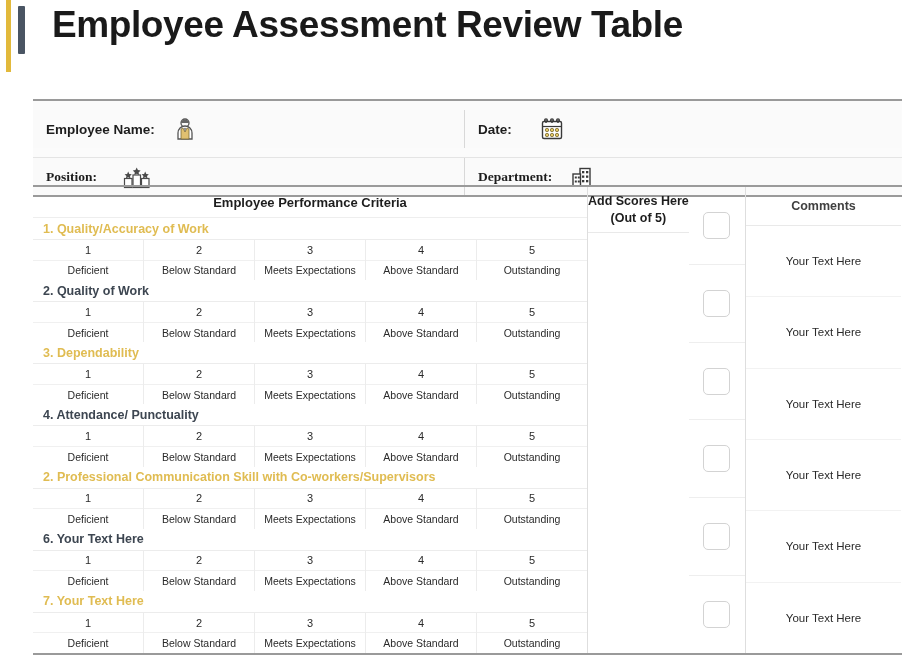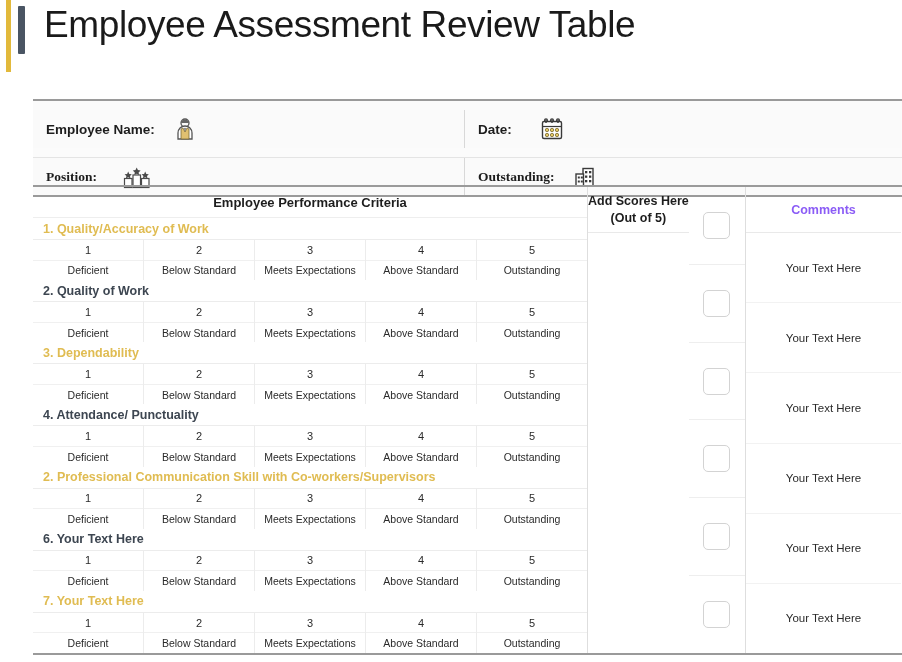--- a/index.html
+++ b/index.html
@@ -32,24 +32,24 @@
   }
   .accent-slate {
     position: absolute;
     left: 18px; top: 6px;
     width: 7px; height: 48px;
     background: #4a5563;
     border-radius: 1px;
   }
   .page-title {
     position: absolute;
-    left: 44px;
+    left: 52px;
     top: 4px;
     font-size: 37px;
-    font-weight: normal;
+    font-weight: bold;
     letter-spacing: -0.4px;
     color: #1a1a1a;
     white-space: nowrap;
   }
 
   
   .info-table {
     position: absolute;
     left: 33px;
     top: 99px;
@@ -208,27 +208,27 @@
     background: #ffffff;
   }
 
   
   .comments-col {
     width: 155px;
     display: flex;
     flex-direction: column;
   }
   .comments-head {
-    height: 46px;
+    height: 39px;
     display: flex;
     align-items: center;
     justify-content: center;
     font-size: 12.5px;
     font-weight: bold;
-    color: #8b5cf6;
+    color: #404040;
     border-bottom: 1px solid #e9e9e9;
   }
   .comments-body { flex: 1; display: flex; flex-direction: column; }
   .comment-cell {
     flex: 1;
     display: flex;
     align-items: center;
     justify-content: center;
     font-size: 11.5px;
     color: #2a2a2a;
@@ -289,21 +289,21 @@
           <rect x="1.5" y="13.5" width="7.5" height="9" fill="#fff" stroke="#4a4a4a" stroke-width="1.2"></rect>
           <rect x="10" y="10" width="7.5" height="12.5" fill="#fff" stroke="#4a4a4a" stroke-width="1.2"></rect>
           <rect x="18.5" y="13.5" width="7.5" height="9" fill="#fff" stroke="#4a4a4a" stroke-width="1.2"></rect>
           <path d="M5.2 6.6 l1.1 2.3 l2.5 0.3 l-1.8 1.8 l0.5 2.5 l-2.3 -1.2 l-2.3 1.2 l0.5 -2.5 l-1.8 -1.8 l2.5 -0.3z" fill="#4a4a4a"></path>
           <path d="M13.7 2.6 l1.2 2.5 l2.7 0.3 l-2 2 l0.5 2.7 l-2.4 -1.3 l-2.4 1.3 l0.5 -2.7 l-2 -2 l2.7 -0.3z" fill="#4a4a4a"></path>
           <path d="M22.2 6.6 l1.1 2.3 l2.5 0.3 l-1.8 1.8 l0.5 2.5 l-2.3 -1.2 l-2.3 1.2 l0.5 -2.5 l-1.8 -1.8 l2.5 -0.3z" fill="#4a4a4a"></path>
         </svg>
       </span>
     </div>
     <div class="info-cell right">
-      <span class="info-label">Outstanding:</span>
+      <span class="info-label">Department:</span>
       <span class="info-icon">
         <svg width="24" height="22" viewBox="0 0 24 22">
           <rect x="10" y="2.5" width="10" height="17.5" fill="#fff" stroke="#3a3a3a" stroke-width="1.4"></rect>
           <rect x="3" y="8" width="7.5" height="12" fill="#fff" stroke="#3a3a3a" stroke-width="1.4"></rect>
           <rect x="12" y="5" width="2.3" height="2.3" fill="#3a3a3a"></rect>
           <rect x="16" y="5" width="2.3" height="2.3" fill="#3a3a3a"></rect>
           <rect x="12" y="9.5" width="2.3" height="2.3" fill="#3a3a3a"></rect>
           <rect x="16" y="9.5" width="2.3" height="2.3" fill="#3a3a3a"></rect>
           <rect x="12" y="14" width="2.3" height="2.3" fill="#3a3a3a"></rect>
           <rect x="16" y="14" width="2.3" height="2.3" fill="#3a3a3a"></rect>

